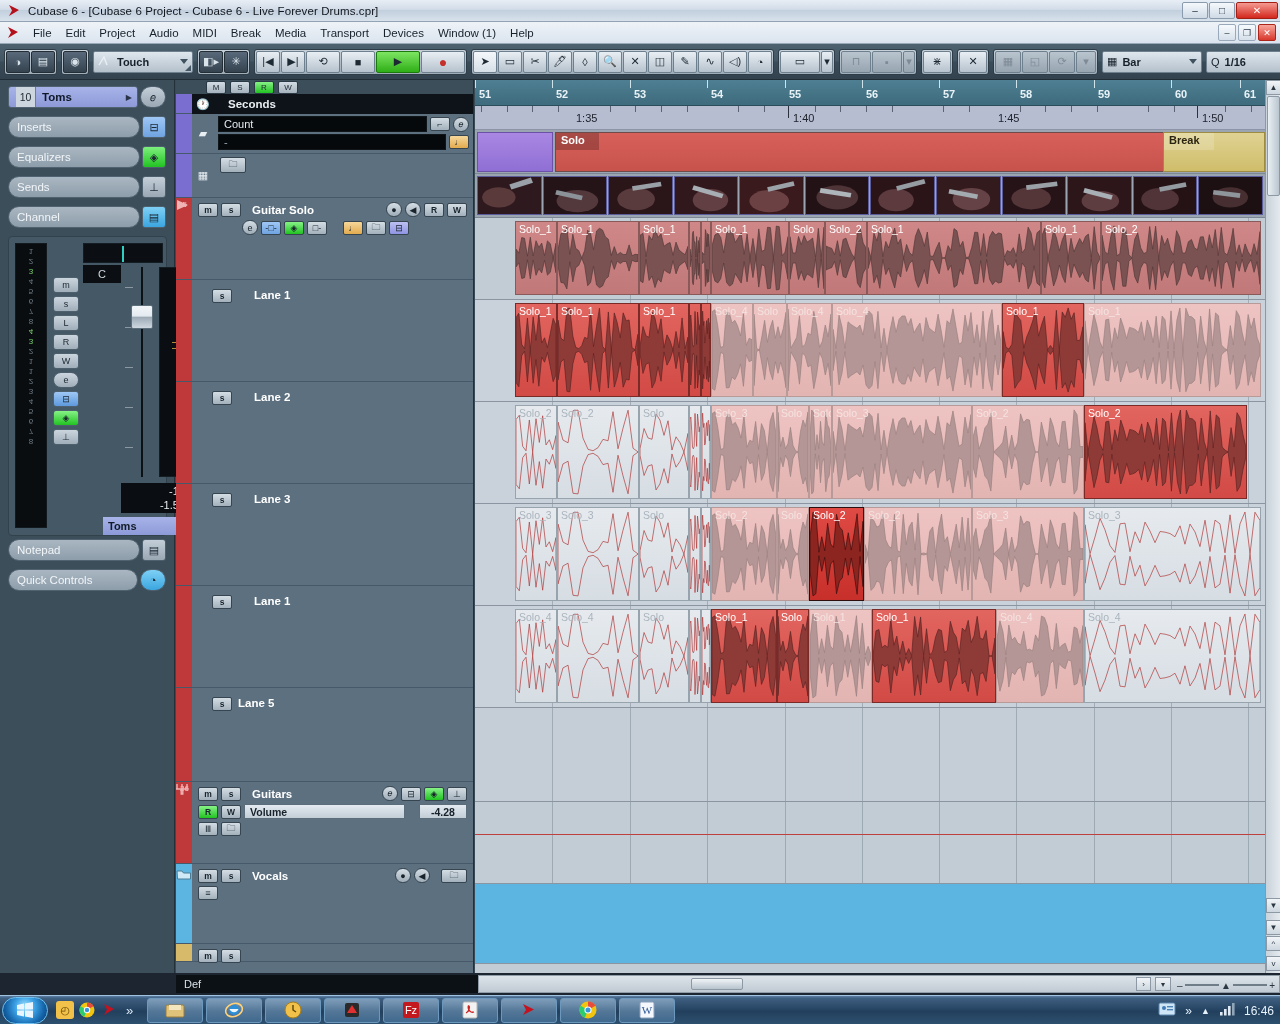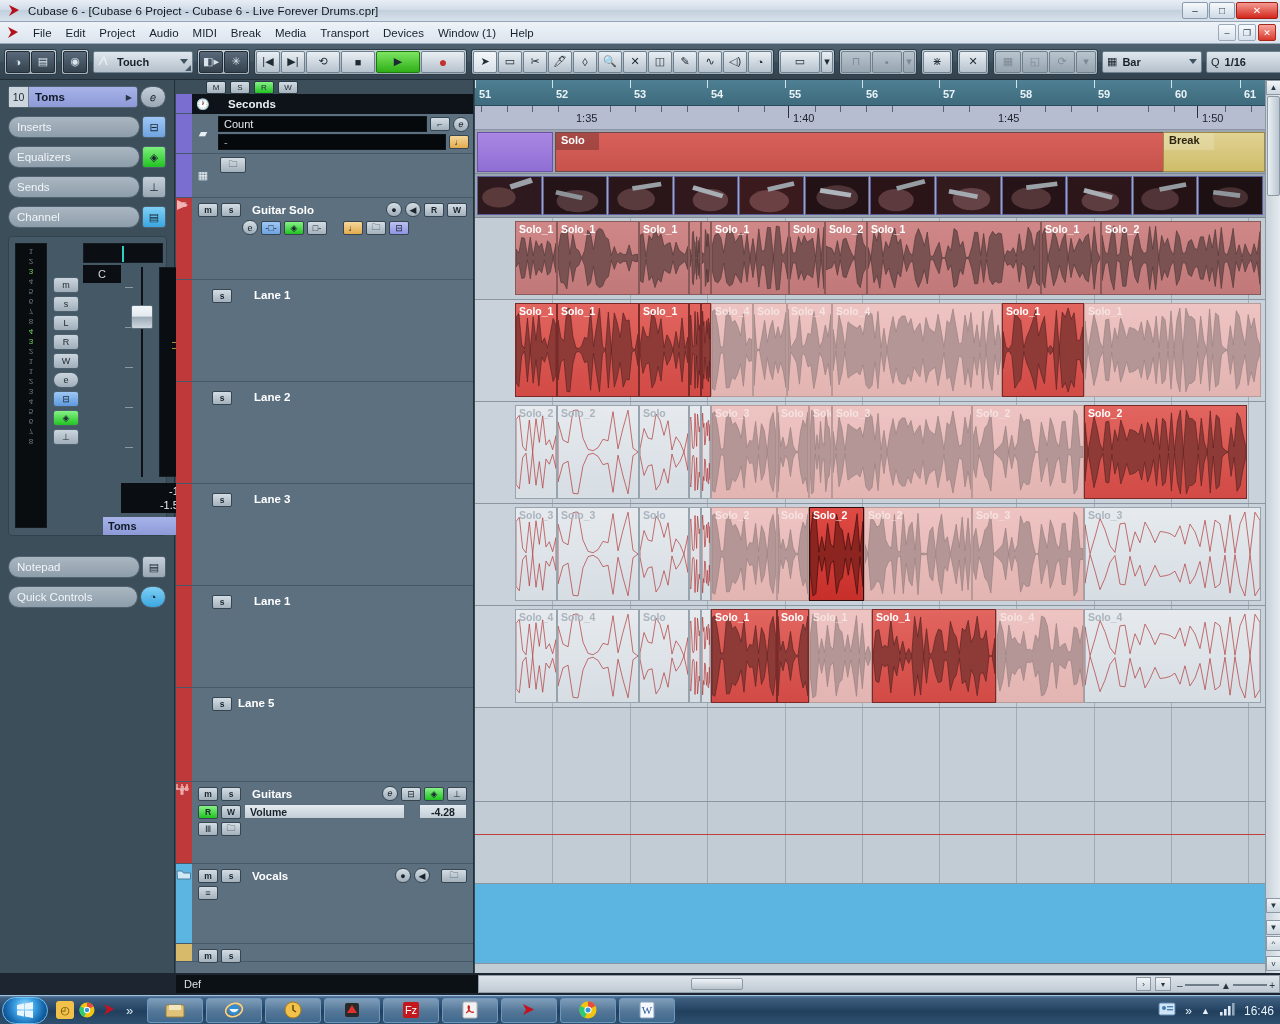--- a/index.html
+++ b/index.html
@@ -96,21 +96,21 @@
     height:22px; margin-bottom:8px;
     display:flex; align-items:center; gap:0px;
   }
   .insp-name {
     flex:1; height:22px; border-radius:11px;
     background:linear-gradient(to bottom,#aab7c2,#8d9daa);
     border:1px solid #50626f;
     display:flex; align-items:center; font-size:11.5px; color:#f1f5f8;
     padding-left:8px; position:relative;
   }
-  .insp-name.track { background:linear-gradient(to bottom,#a7b3e8,#8d9ad8); border-radius:3px; padding-left:0;}
+  .insp-name.track { background:linear-gradient(to bottom,#a7b3e8,#8d9ad8); border-radius:3px; padding-left:7px;}
   .num-box {
     width:20px;height:20px;background:#cdd6de;color:#1c2730;font-size:10.5px;
     display:flex;align-items:center;justify-content:center; border-right:1px solid #6d7e8c;
   }
   .insp-btn {
     width:24px;height:22px;margin-left:2px;border-radius:3px;
     background:linear-gradient(to bottom,#c3ced8,#9aa8b4);
     border:1px solid #4e606d;display:flex;align-items:center;justify-content:center;
     color:#1c2832;font-size:11px;
   }
@@ -221,21 +221,21 @@
      border-bottom:1px solid #7b8794; display:flex; gap:1px; padding:2px 2px;}
   .vframe { flex:1; border:1px solid #5b5d9a; position:relative; overflow:hidden;
      background:#2a1a1c;}
 
   .lane { position:absolute; left:0; width:790px; border-bottom:1px solid #8a95a1;}
   .lane.main { background:#c2ccd5; }
   .lane.sub  { background:#c9d2da; }
   .grid { position:absolute;left:0;top:0;width:100%;height:100%;}
   .grid i { position:absolute;top:0;width:1px;height:100%;background:rgba(90,105,120,0.35);}
 
-  .ev { position:absolute; top:3px; border:1px solid #7e8a95; overflow:hidden;font-weight:bold;}
+  .ev { position:absolute; top:3px; border:1px solid #7e8a95; overflow:hidden;}
   .ev .el { position:absolute;left:3px;top:1px;font-size:10.5px; white-space:nowrap;}
   .ev svg { position:absolute;left:0;top:0;width:100%;height:100%;}
 
   .autotrack { position:absolute;left:0;width:790px;background:#c2ccd5;border-bottom:1px solid #8a95a1;}
   .autoline { position:absolute;left:0;width:100%;height:1px;background:#c04040;}
   .vocaltrack { position:absolute;left:0;width:790px;background:#5cb4e0;border-bottom:1px solid #8a95a1;}
 
   
   .vscroll { position:absolute; right:0; top:80px; width:15px; height:893px;
      background:linear-gradient(to right,#c9d2da,#e4eaef); border-left:1px solid #8c98a3;}
@@ -475,21 +475,21 @@
             <i style="top:80px"></i>
         </div>
         <div class="val-disp">
           <div>-13</div>
           <div>-1.50</div>
         </div>
         <div class="nm-disp">Toms</div>
       </div>
     </div>
 
-    <div class="insp-row" style="margin-top:20px">
+    <div class="insp-row" style="margin-top:3px">
       <div class="insp-name">Notepad</div>
       <div class="insp-btn">▤</div>
     </div>
     <div class="insp-row">
       <div class="insp-name">Quick Controls</div>
       <div class="insp-btn cyan round">◔</div>
     </div>
   </div>
 
   <div class="tracklist">

